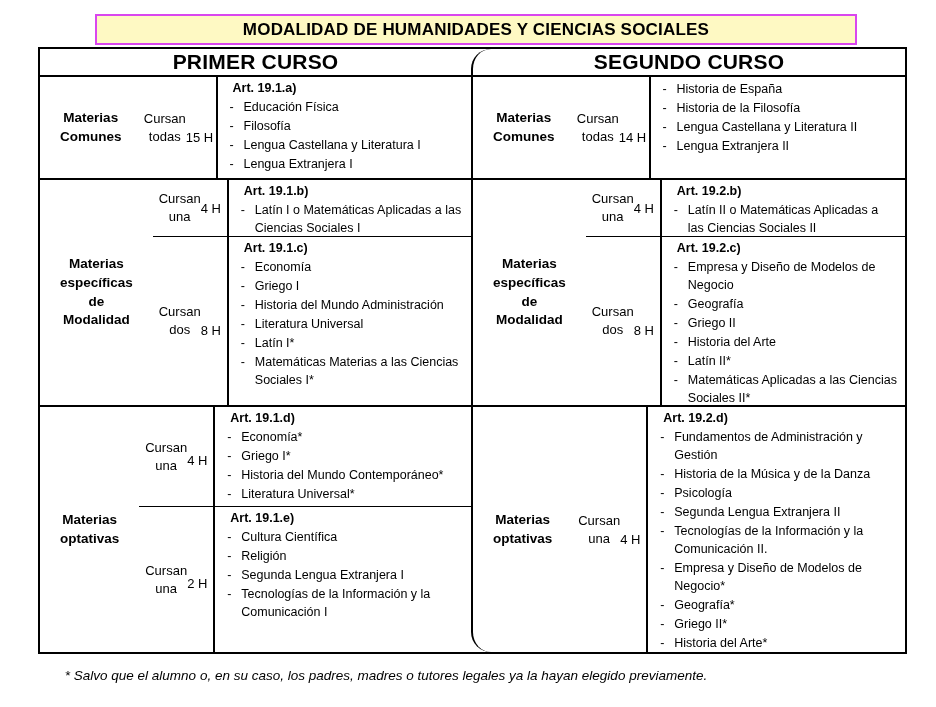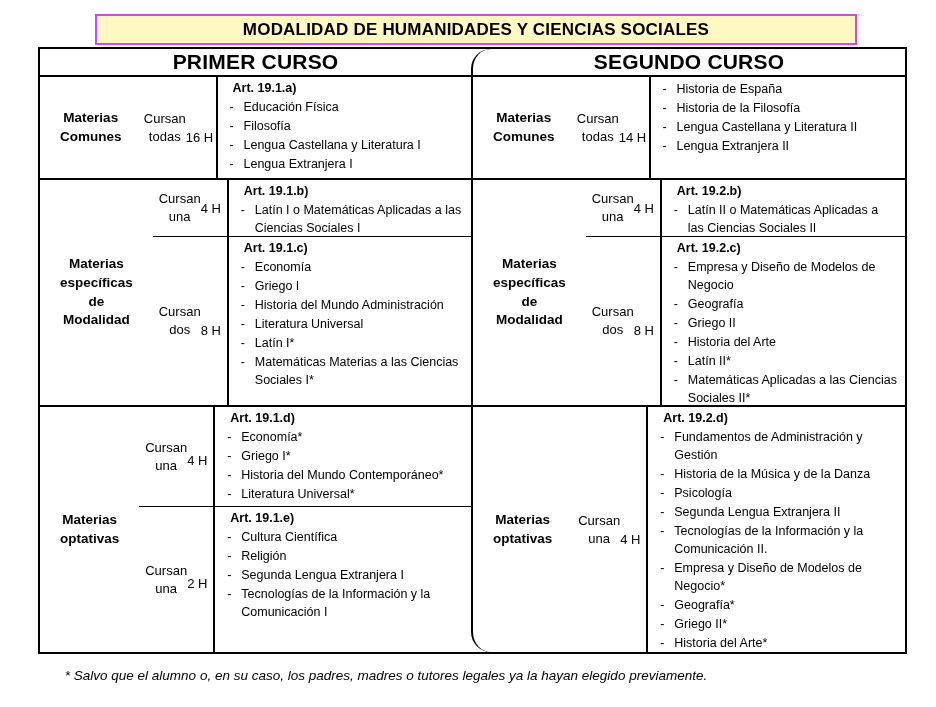--- a/index.html
+++ b/index.html
@@ -63,21 +63,21 @@
     <div class="course-header">PRIMER CURSO</div>
 
     <div class="row r1">
       <div class="label-cell">Materias
 Comunes</div>
       <div class="sections">
         <div class="section">
           <div class="cursan-cell">
             <span>Cursan
 todas</span>
-            <span class="hours">16 H</span>
+            <span class="hours">15 H</span>
           </div>
           <div class="art-cell">
             <div class="art-heading">Art. 19.1.a)</div>
             <div>
                 <div class="item">
                   <span class="dash">-</span>
                   <span class="text">Educación Física</span>
                 </div>
                 <div class="item">
                   <span class="dash">-</span>

